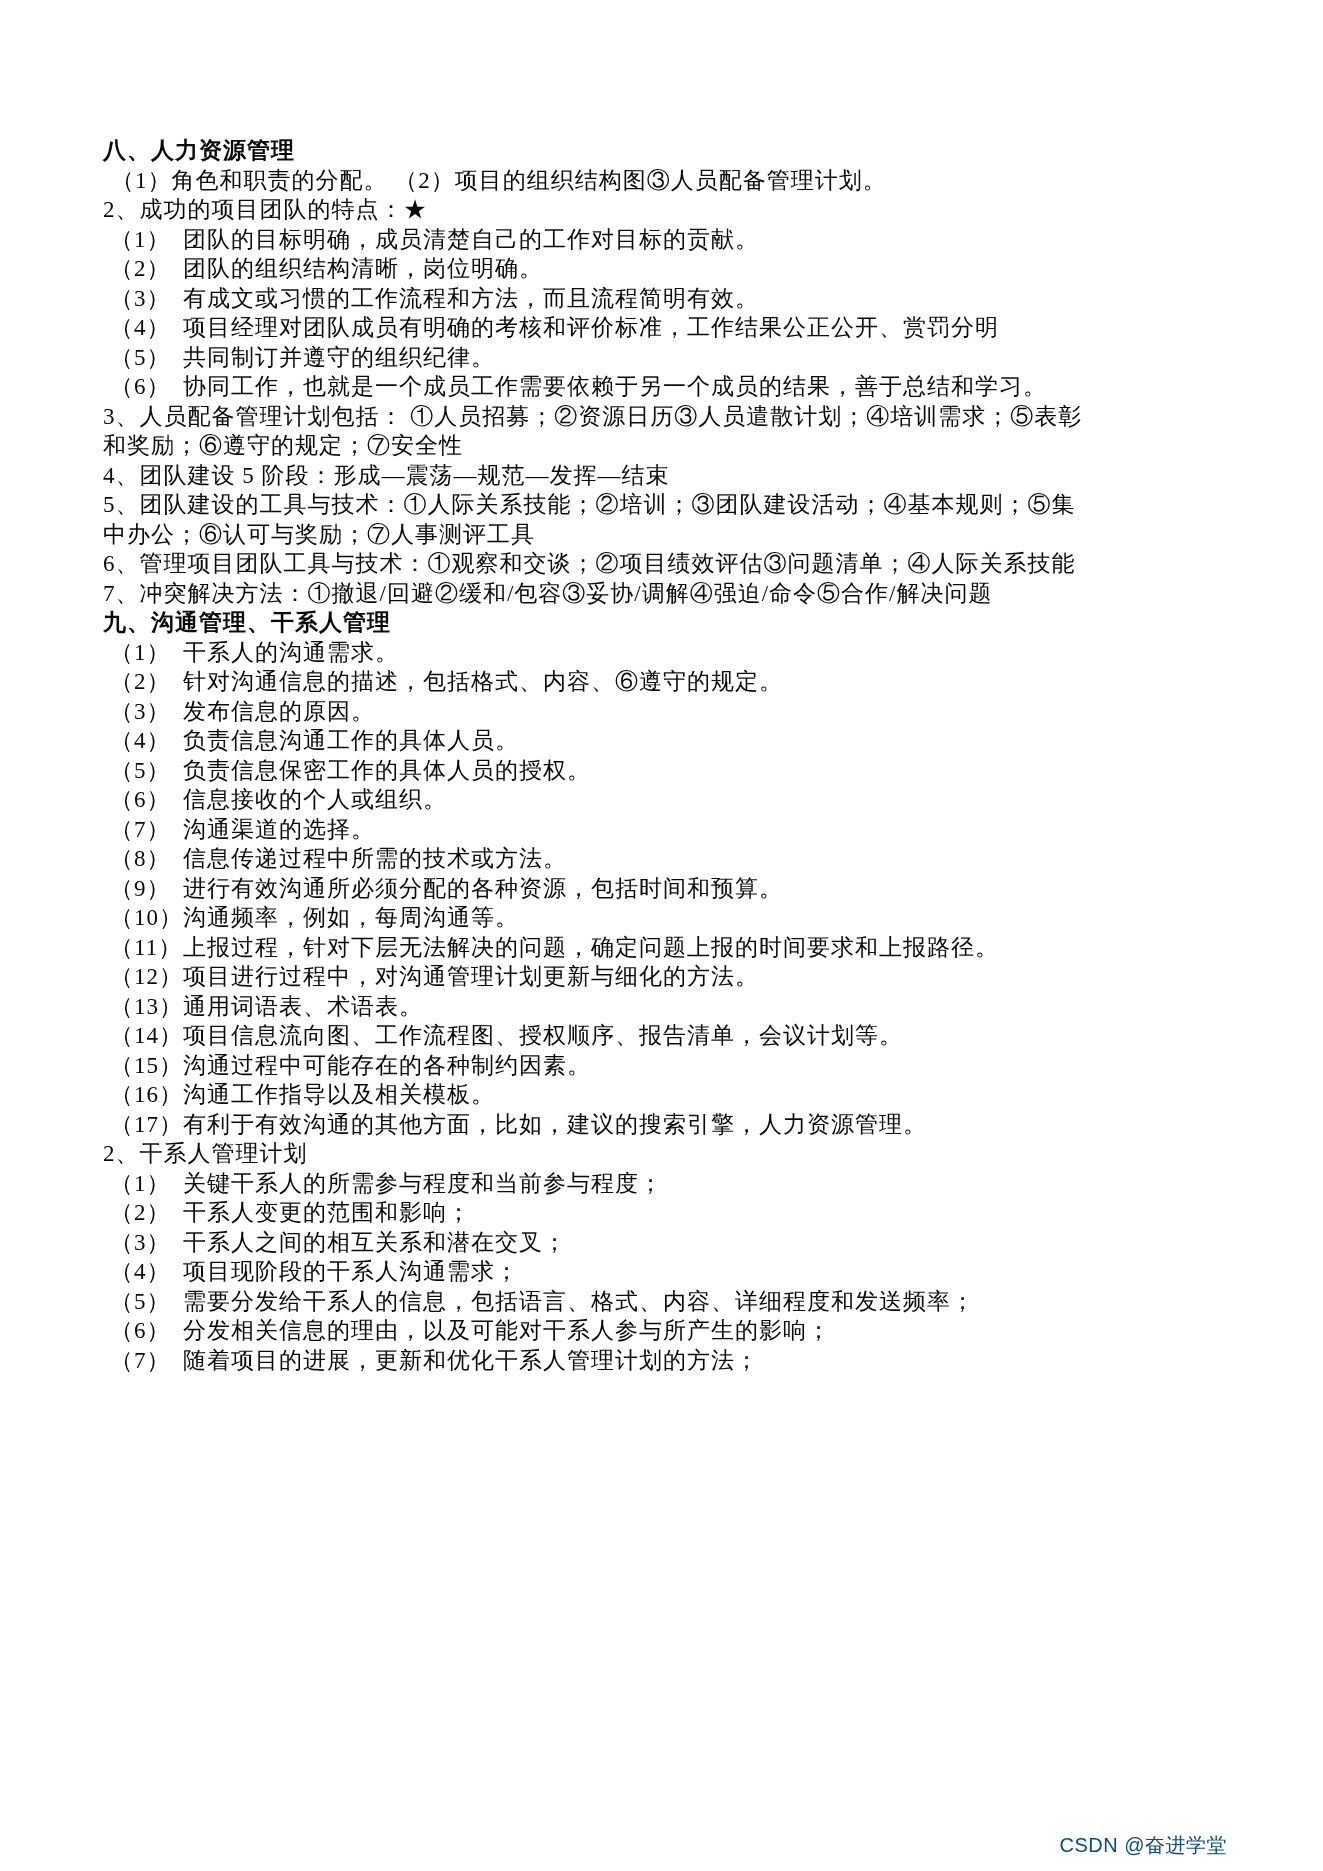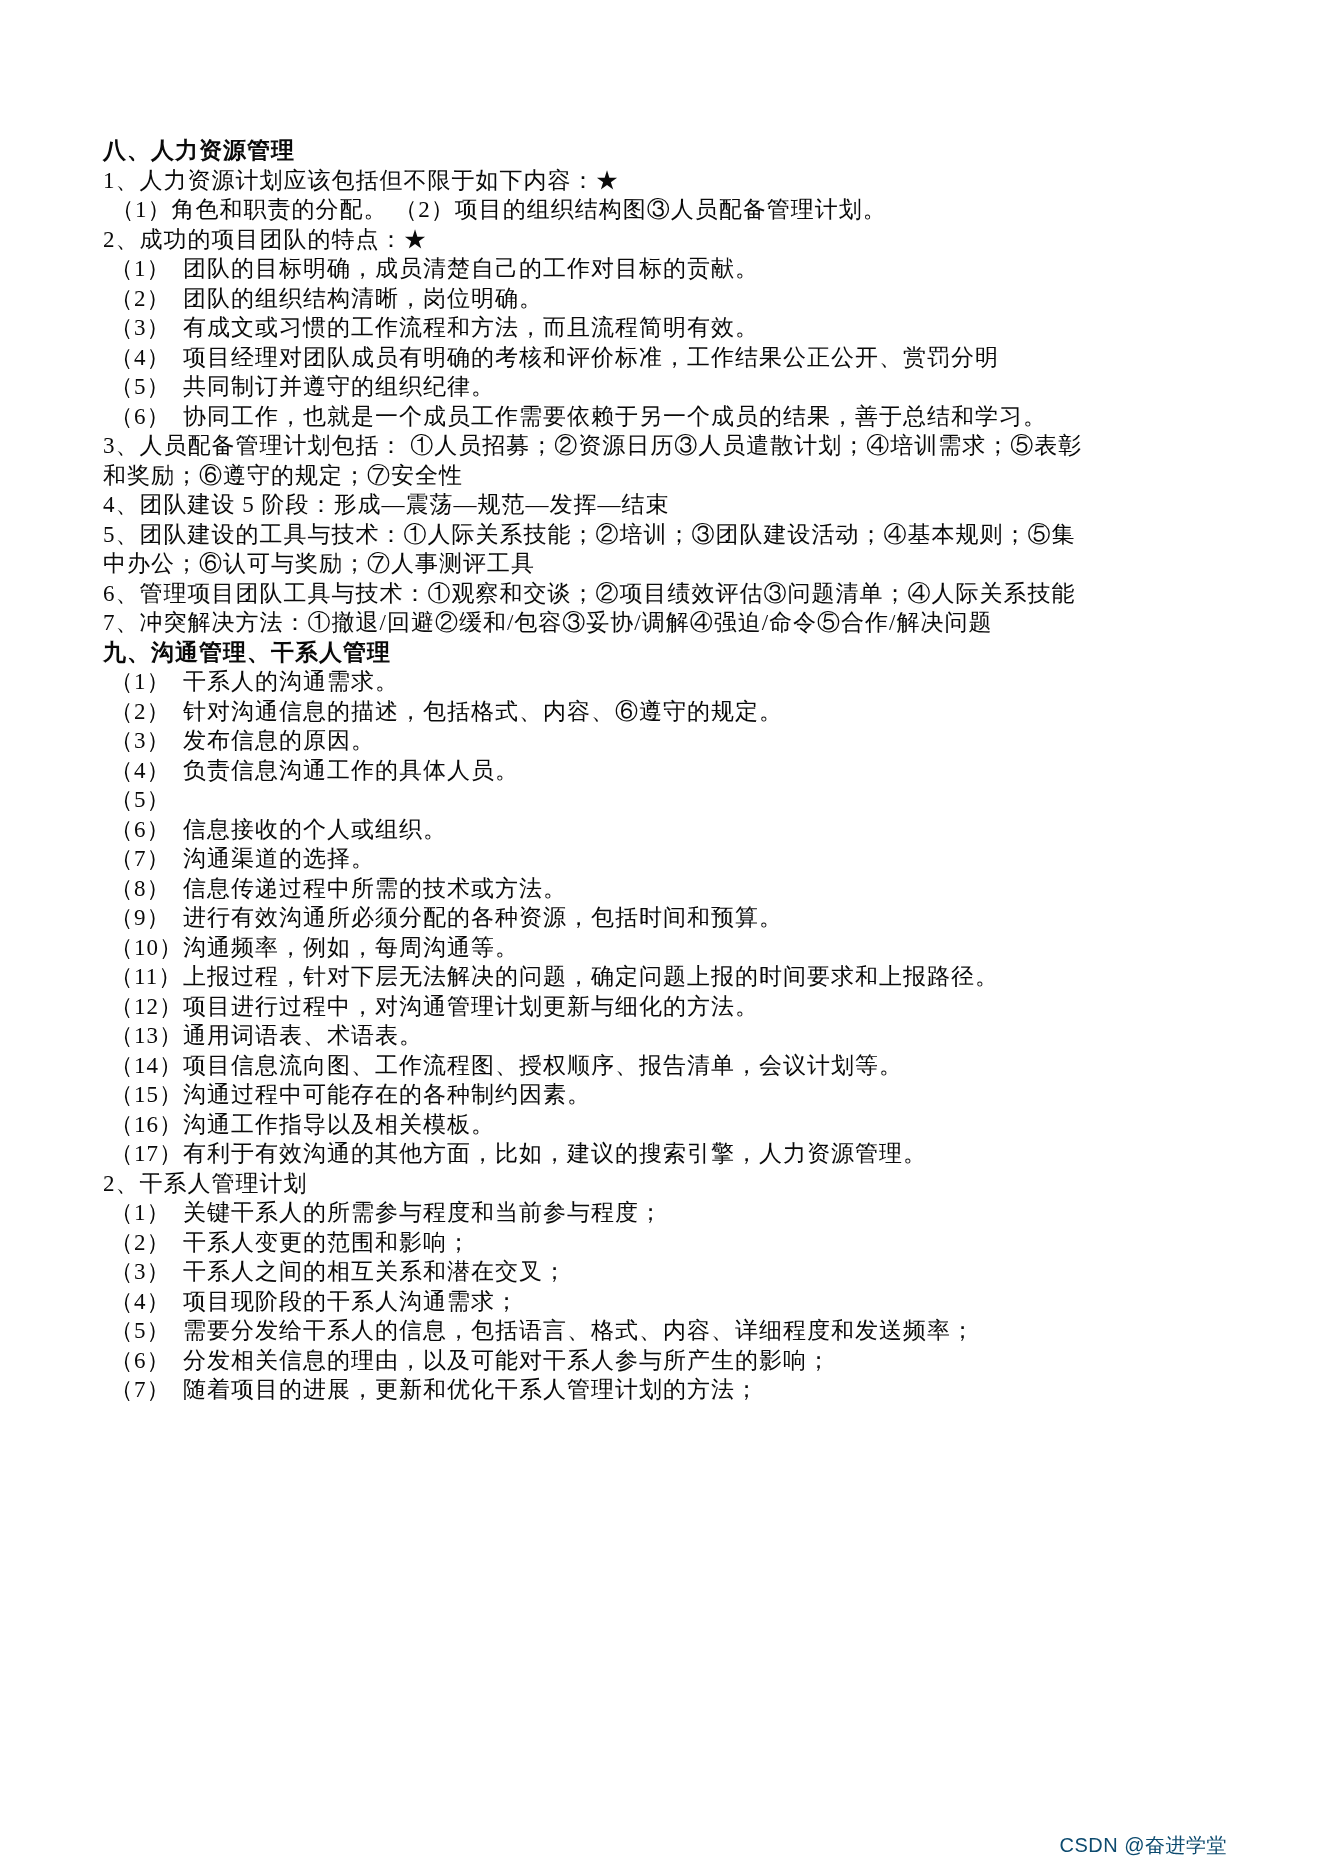--- a/index.html
+++ b/index.html
@@ -37,42 +37,41 @@
     letter-spacing: 0.5px;
     font-family: "Liberation Sans", "DejaVu Sans", sans-serif;
   }
 </style>
 </head>
 <body>
 
 <div class="page">
   <div class="doc">
       <div class="line heading">八、人力资源管理</div>
-      <div class="line item">1、人力资源计划应该包括但不限于如下内容：★</div>
       <div class="line subplain">（1）角色和职责的分配。 （2）项目的组织结构图③人员配备管理计划。</div>
       <div class="line item">2、成功的项目团队的特点：★</div>
       <div class="line sub"><span class="marker">（1）</span><span>团队的目标明确，成员清楚自己的工作对目标的贡献。</span></div>
       <div class="line sub"><span class="marker">（2）</span><span>团队的组织结构清晰，岗位明确。</span></div>
       <div class="line sub"><span class="marker">（3）</span><span>有成文或习惯的工作流程和方法，而且流程简明有效。</span></div>
       <div class="line sub"><span class="marker">（4）</span><span>项目经理对团队成员有明确的考核和评价标准，工作结果公正公开、赏罚分明</span></div>
       <div class="line sub"><span class="marker">（5）</span><span>共同制订并遵守的组织纪律。</span></div>
       <div class="line sub"><span class="marker">（6）</span><span>协同工作，也就是一个成员工作需要依赖于另一个成员的结果，善于总结和学习。</span></div>
       <div class="line item">3、人员配备管理计划包括： ①人员招募；②资源日历③人员遣散计划；④培训需求；⑤表彰</div>
       <div class="line cont">和奖励；⑥遵守的规定；⑦安全性</div>
       <div class="line item">4、团队建设 5 阶段：形成—震荡—规范—发挥—结束</div>
       <div class="line item">5、团队建设的工具与技术：①人际关系技能；②培训；③团队建设活动；④基本规则；⑤集</div>
       <div class="line cont">中办公；⑥认可与奖励；⑦人事测评工具</div>
       <div class="line item">6、管理项目团队工具与技术：①观察和交谈；②项目绩效评估③问题清单；④人际关系技能</div>
       <div class="line item">7、冲突解决方法：①撤退/回避②缓和/包容③妥协/调解④强迫/命令⑤合作/解决问题</div>
       <div class="line heading">九、沟通管理、干系人管理</div>
       <div class="line sub"><span class="marker">（1）</span><span>干系人的沟通需求。</span></div>
       <div class="line sub"><span class="marker">（2）</span><span>针对沟通信息的描述，包括格式、内容、⑥遵守的规定。</span></div>
       <div class="line sub"><span class="marker">（3）</span><span>发布信息的原因。</span></div>
       <div class="line sub"><span class="marker">（4）</span><span>负责信息沟通工作的具体人员。</span></div>
-      <div class="line sub"><span class="marker">（5）</span></div>
+      <div class="line sub"><span class="marker">（5）</span><span>负责信息保密工作的具体人员的授权。</span></div>
       <div class="line sub"><span class="marker">（6）</span><span>信息接收的个人或组织。</span></div>
       <div class="line sub"><span class="marker">（7）</span><span>沟通渠道的选择。</span></div>
       <div class="line sub"><span class="marker">（8）</span><span>信息传递过程中所需的技术或方法。</span></div>
       <div class="line sub"><span class="marker">（9）</span><span>进行有效沟通所必须分配的各种资源，包括时间和预算。</span></div>
       <div class="line sub"><span class="marker">（10）</span><span>沟通频率，例如，每周沟通等。</span></div>
       <div class="line sub"><span class="marker">（11）</span><span>上报过程，针对下层无法解决的问题，确定问题上报的时间要求和上报路径。</span></div>
       <div class="line sub"><span class="marker">（12）</span><span>项目进行过程中，对沟通管理计划更新与细化的方法。</span></div>
       <div class="line sub"><span class="marker">（13）</span><span>通用词语表、术语表。</span></div>
       <div class="line sub"><span class="marker">（14）</span><span>项目信息流向图、工作流程图、授权顺序、报告清单，会议计划等。</span></div>
       <div class="line sub"><span class="marker">（15）</span><span>沟通过程中可能存在的各种制约因素。</span></div>

